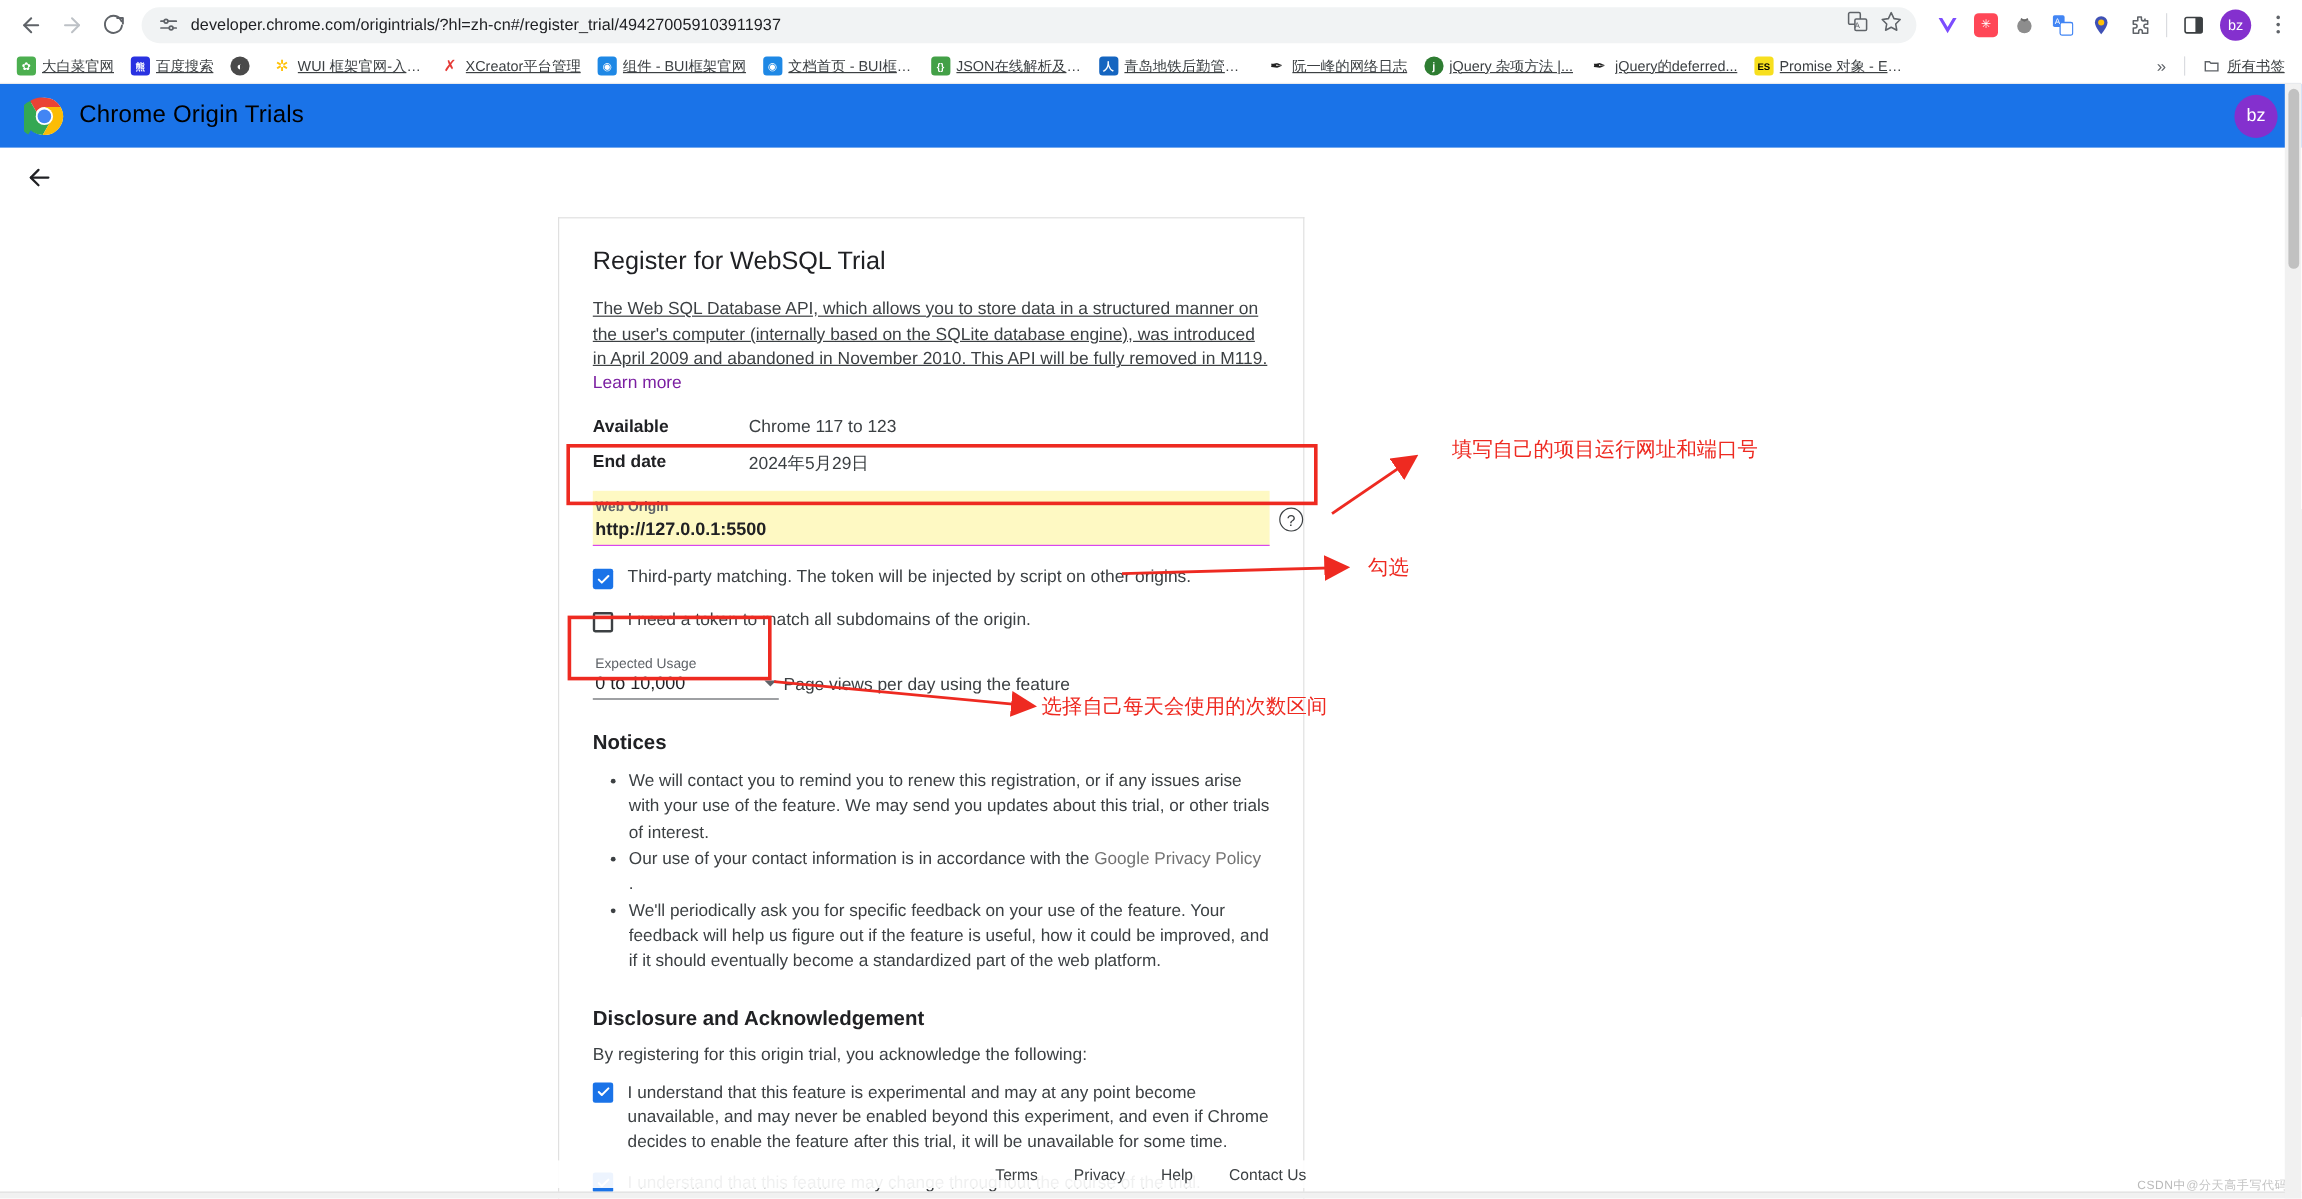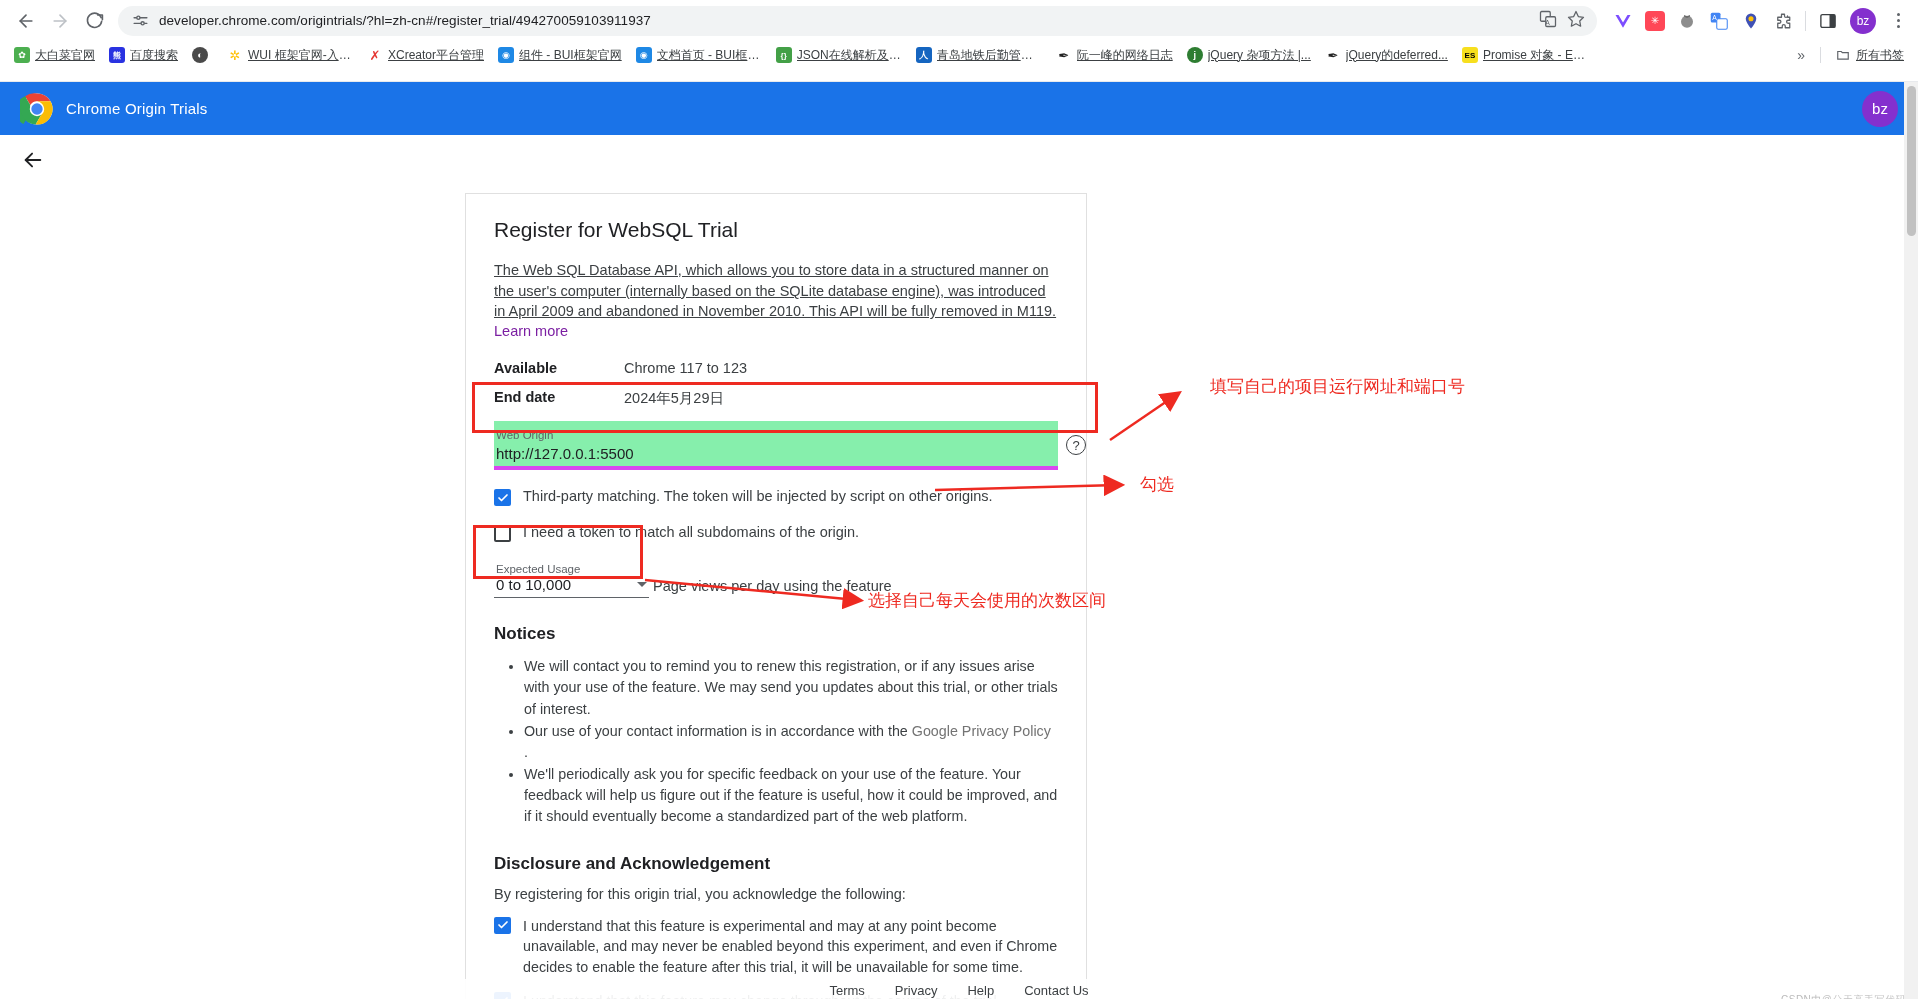--- a/index.html
+++ b/index.html
@@ -9,21 +9,21 @@
     width: 1918px; height: 999px;
     overflow: hidden;
     background: #fff;
     font-family: "Liberation Sans", "DejaVu Sans", sans-serif;
   }
   .screen { position: relative; width: 1918px; height: 999px; background:#fff; }
 
   
   .browser-top {
     background: #ffffff;
-    height: 82px;
+    height: 70px;
     border-bottom: 1px solid #e8eaed;
     position: relative;
   }
   .nav-row {
     display: flex; align-items: center;
     height: 41px; padding: 0 10px;
     gap: 2px;
   }
   .nav-btn {
     width: 32px; height: 32px;
@@ -93,21 +93,21 @@
     overflow: hidden;
   }
   .site-header {
     background: #1a73e8;
     height: 53px;
     display: flex; align-items: center;
     padding: 0 20px;
     justify-content: space-between;
   }
   .site-brand { display:flex; align-items:center; gap: 12px; }
-  .site-title { color:#ffffff; font-size: 15px; letter-spacing: .2px; }
+  .site-title { color:#000000; font-size: 20px; letter-spacing: .2px; }
   .chrome-logo { width: 34px; height: 34px; position:relative; }
   .hdr-avatar {
     width: 36px; height: 36px; border-radius:50%;
     background:#8430ce; color:#fff; font-size:15px;
     display:flex; align-items:center; justify-content:center;
   }
   .back-row { height: 50px; display:flex; align-items:center; padding-left: 18px; }
   .back-arrow { width: 30px; height:30px; display:flex; align-items:center; justify-content:center; color:#202124; }
 
   .content-area {
@@ -133,23 +133,24 @@
   .learn-more { color: #7b1fa2; font-size: 14.5px; text-decoration: none; display:inline-block; }
   .meta-table { margin-top: 20px; font-size: 14.5px; }
   .meta-row { display:flex; margin-bottom: 13px; }
   .meta-key { width: 130px; font-weight: bold; color:#202124; }
   .meta-val { color:#3c4043; }
 
   
   .field-wrap { position:relative; margin-top: 8px; }
   .tf {
     position: relative;
-    background: #86efac;
+    background: #fef9c3;
     padding: 6px 2px 4px 2px;
-    border-bottom: 4px solid #d946ef;
+    border-bottom: 1px solid #d946ef;
+    font-weight: bold;
   }
   .tf-label { font-size: 11.5px; color:#5f6368; line-height:1.4; }
   .tf-value { font-size: 15px; color:#202124; padding-top: 2px; }
   .help-circle {
     position: absolute; right: -28px; top: 14px;
     width: 20px; height:20px; border-radius:50%;
     border: 1.5px solid #3c4043; color:#3c4043;
     font-size: 13px; display:flex; align-items:center; justify-content:center;
   }
 

